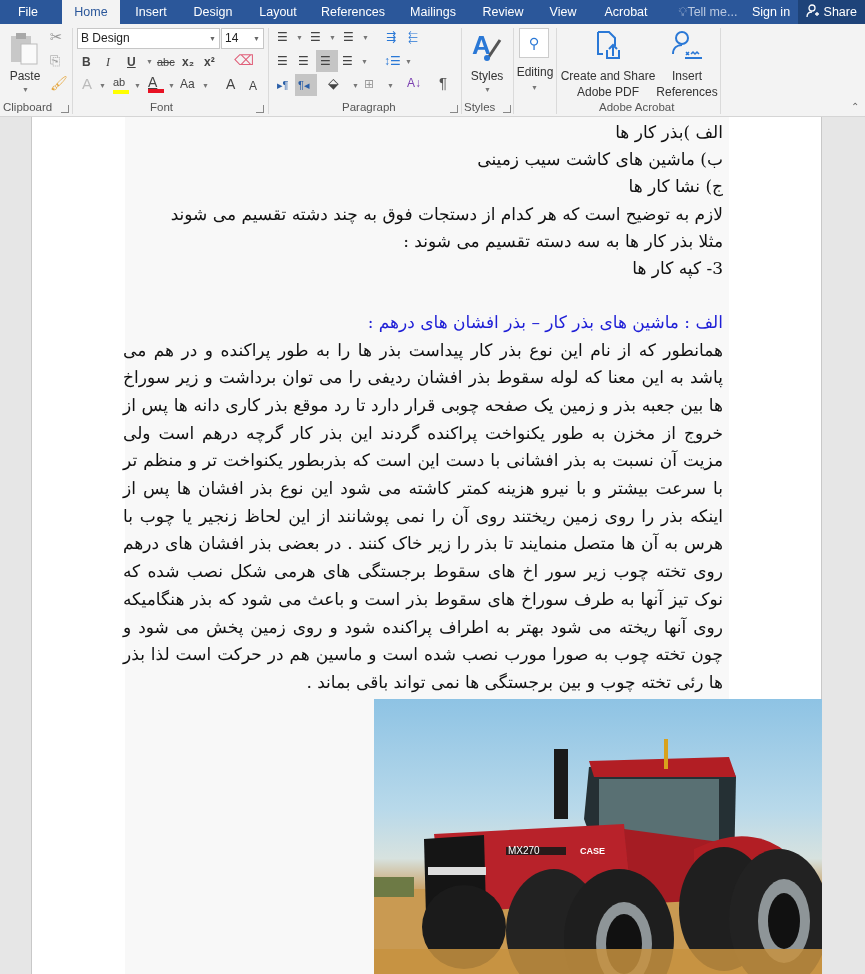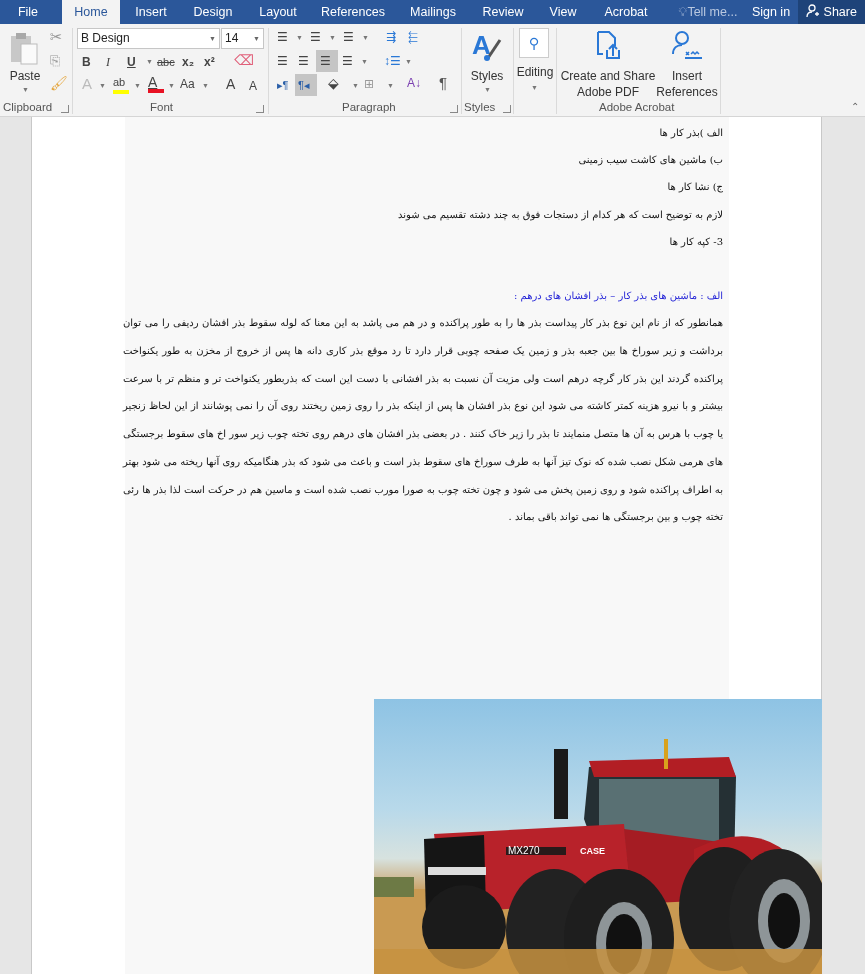--- a/index.html
+++ b/index.html
@@ -14,21 +14,21 @@
   .ic { position: absolute; font-size: 12px; color: #444; line-height: 14px; white-space: nowrap; }
   .dd { position: absolute; font-size: 7px; color: #777; }
   .combo { position: absolute; height: 21px; background: #fff; border: 1px solid #c6c6c6; font-size: 12px; line-height: 19px; padding-left: 3px; color: #222; }
   .combo .arr { position: absolute; right: 3px; top: 0; font-size: 7px; color: #666; }
   .hl { background: #c5c5c5; }
   .lbl { position: absolute; font-size: 12px; color: #333; text-align: center; white-space: nowrap; line-height: 16px; }
   .launcher { position: absolute; top: 81px; width: 8px; height: 8px; border-right: 1px solid #888; border-bottom: 1px solid #888; }
   .canvas { position: absolute; left: 0; top: 117px; width: 865px; height: 857px; background: #e6e6e6; }
   .page { position: absolute; left: 31px; top: 0; width: 791px; height: 857px; background: #fff; border-left: 1px solid #c8c8c8; border-right: 1px solid #c8c8c8; }
   .textarea { position: absolute; left: 93px; top: 0; width: 604px; height: 857px; background: #f8f8f8; }
-  .doc { position: absolute; right: 6px; top: 2px; width: 600px; direction: rtl; text-align: right; font-family: "DejaVu Serif", serif; font-size: 10px; color: #111; }
+  .doc { position: absolute; right: 6px; top: 2px; width: 600px; direction: rtl; text-align: right; font-family: "DejaVu Serif", serif; font-size: 17px; color: #111; }
   .line { height: 27.2px; line-height: 27.2px; white-space: nowrap; }
   .heading { color: #1f1fd6; }
   .para { text-align: justify; text-align-last: right; line-height: 27.7px; white-space: normal; }
   .photo { position: absolute; left: 249px; top: 582px; width: 448px; height: 275px; overflow: hidden;
     background: linear-gradient(to bottom, #8ec3e4 0%, #b8d9ea 40%, #d7e2df 58%, #caa064 70%, #c58e43 100%); }
 </style>
 </head>
 <body>
 
 <div class="tabbar">
@@ -179,20 +179,21 @@
 </div>
 
 <div class="canvas">
   <div class="page">
     <div class="textarea">
       <div class="doc">
         <div class="line">الف )بذر کار ها</div>
         <div class="line">ب) ماشین های کاشت سیب زمینی</div>
         <div class="line">ج) نشا کار ها</div>
         <div class="line">لازم به توضیح است که هر کدام از دستجات فوق به چند دشته تقسیم می شوند</div>
+        <div class="line">مثلا بذر کار ها به سه دسته تقسیم می شوند :</div>
         <div class="line">3- کپه کار ها</div>
         <div class="line"></div>
         <div class="line heading">الف : ماشین های بذر کار – بذر افشان های درهم :</div>
         <div class="para">همانطور که از نام این نوع بذر کار پیداست بذر ها را به طور پراکنده و در هم می پاشد به این معنا که لوله سقوط بذر افشان ردیفی را می توان برداشت و زیر سوراخ ها بین جعبه بذر و زمین یک صفحه چوبی قرار دارد تا رد موقع بذر کاری دانه ها پس از خروج از مخزن به طور یکنواخت پراکنده گردند این بذر کار گرچه درهم است ولی مزیت آن نسبت به بذر افشانی با دست این است که بذربطور یکنواخت تر و منظم تر با سرعت بیشتر و با نیرو هزینه کمتر کاشته می شود این نوع بذر افشان ها پس از اینکه بذر را روی زمین ریختند روی آن را نمی پوشانند از این لحاظ زنجیر یا چوب با هرس به آن ها متصل منمایند تا بذر را زیر خاک کنند . در بعضی بذر افشان های درهم روی تخته چوب زیر سور اخ های سقوط برجستگی های هرمی شکل نصب شده که نوک تیز آنها به طرف سوراخ های سقوط بذر است و باعث می شود که بذر هنگامیکه روی آنها ریخته می شود بهتر به اطراف پراکنده شود و روی زمین پخش می شود و چون تخته چوب به صورا مورب نصب شده است و ماسین هم در حرکت است لذا بذر ها رئی تخته چوب و بین برجستگی ها نمی تواند باقی بماند .</div>
       </div>
 
       <div class="photo">
         <svg width="448" height="275" viewBox="0 0 448 275">
           <rect x="0" y="190" width="448" height="85" fill="#c99a52"></rect>
           <rect x="0" y="178" width="40" height="20" fill="#6d7a45"></rect>

